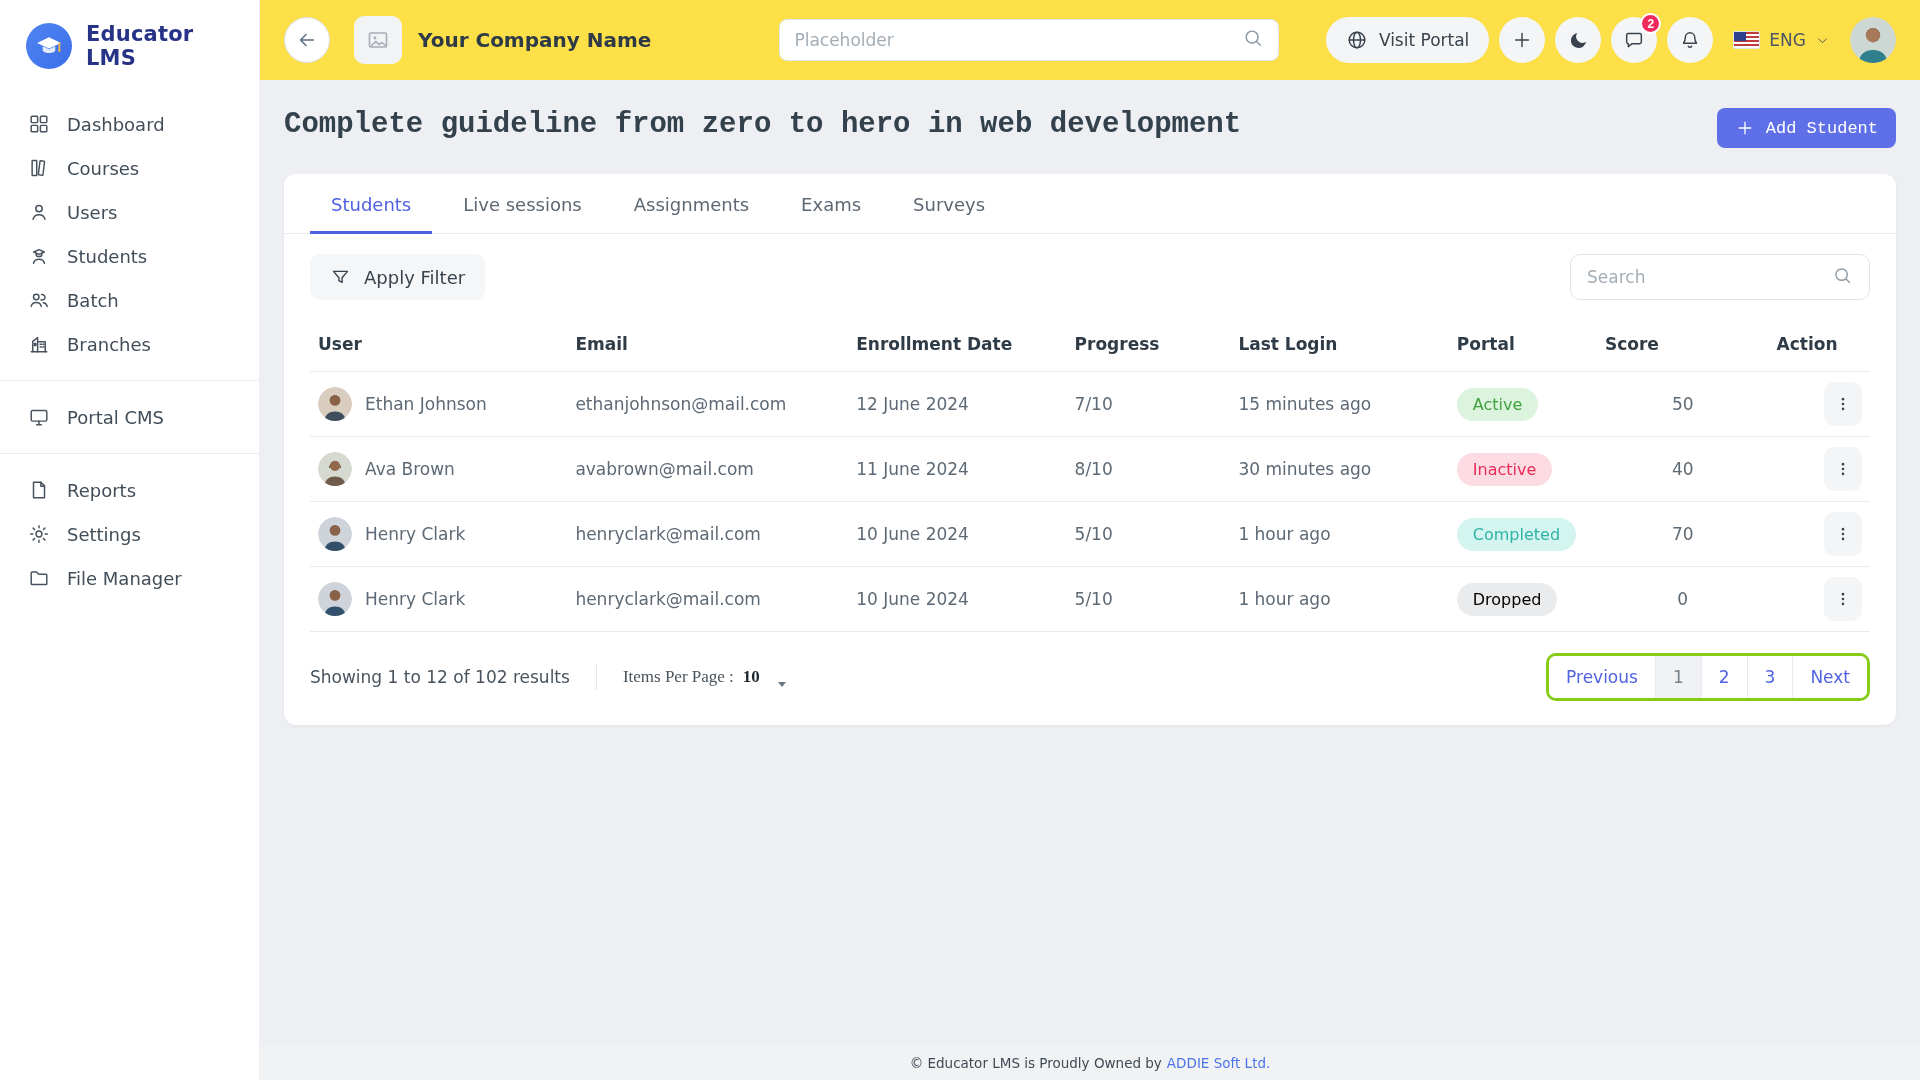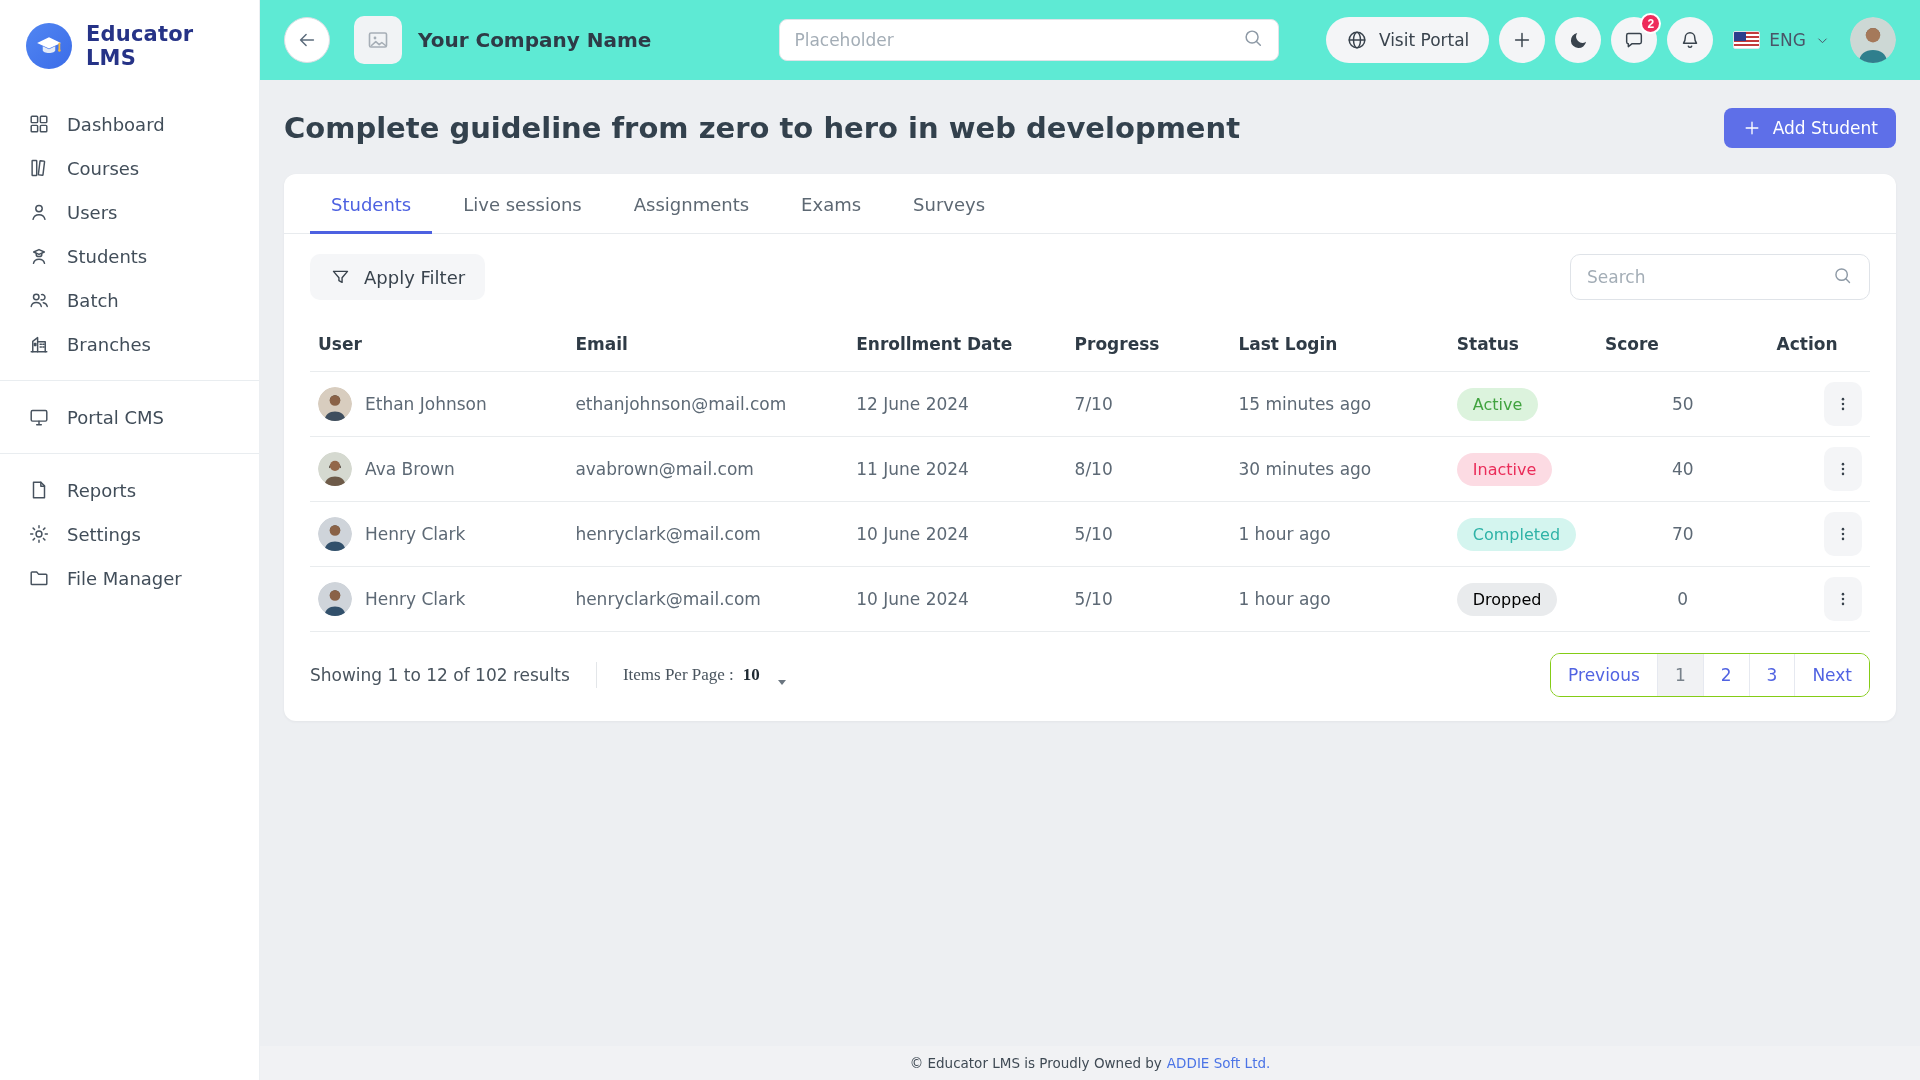--- a/index.html
+++ b/index.html
@@ -15,41 +15,41 @@
   .logo-row { display:flex; align-items:center; gap:14px; padding:22px 26px 24px; }
   .logo-mark { width:46px; height:46px; border-radius:50%; background:linear-gradient(135deg,#5186f2,#3b6ce8); display:flex; align-items:center; justify-content:center; flex:none; }
   .logo-text { font-size:21px; font-weight:bold; color:#263387; letter-spacing:.2px; }
   .nav { padding:8px 0 0; }
   .nav-item { display:flex; align-items:center; gap:17px; padding:11px 28px; font-size:18px; color:#414d59; cursor:pointer; }
   .nav-item svg { width:22px; height:22px; color:#47525e; flex:none; }
   .nav-divider { height:1px; background:#e9edf0; margin:14px 0; }
 
   
   .main { flex:1; display:flex; flex-direction:column; min-width:0; }
-  .topbar { height:80px; min-height:80px; background:#5eead4; display:flex; align-items:center; padding:0 24px; }
+  .topbar { height:80px; min-height:80px; background:#fde047; display:flex; align-items:center; padding:0 24px; }
   .back-btn { width:46px; height:46px; border-radius:50%; border:1px solid #d9dee3; background:#fff; display:flex; align-items:center; justify-content:center; color:#5b6b7b; cursor:pointer; flex:none; }
   .company { display:flex; align-items:center; gap:16px; margin-left:24px; }
   .company-logo { width:48px; height:48px; border-radius:10px; background:#f1f3f5; display:flex; align-items:center; justify-content:center; color:#a6aeb6; }
   .company-name { font-size:20px; font-weight:bold; color:#2e3b47; }
   .topbar-search { margin-left:128px; width:500px; height:42px; border:1px solid #dfe3e8; border-radius:8px; display:flex; align-items:center; padding:0 14px; gap:10px; background:#fff; }
   .topbar-search input, .card-search input { border:none; outline:none; flex:1; font-size:17px; color:#4a5560; background:transparent; font-family:inherit; min-width:0; }
   ::placeholder { color:#a3adb6; }
   .search-glyph { color:#8d99a5; flex:none; }
   .topbar-right { margin-left:auto; display:flex; align-items:center; gap:10px; }
   .pill { height:46px; border-radius:23px; background:#f4f5f7; display:flex; align-items:center; gap:11px; padding:0 20px; font-size:17px; color:#39434d; border:none; cursor:pointer; font-family:inherit; }
   .icon-btn { width:46px; height:46px; border-radius:50%; background:#f4f5f7; border:none; display:flex; align-items:center; justify-content:center; color:#39434d; position:relative; cursor:pointer; flex:none; }
   .badge-dot { position:absolute; top:-4px; right:-4px; min-width:21px; height:21px; border-radius:11px; background:#ee2b5b; color:#fff; font-size:12px; font-weight:bold; display:flex; align-items:center; justify-content:center; border:2px solid #fff; }
   .lang { display:flex; align-items:center; gap:9px; padding:0 10px; color:#4a5568; font-size:17px; background:none; border:none; cursor:pointer; font-family:inherit; }
   .flag { width:27px; height:18px; border-radius:2px; background:repeating-linear-gradient(180deg,#c23b3b 0 2px,#fff 2px 4px); position:relative; overflow:hidden; border:1px solid #e2e5e8; }
   .flag::before { content:""; position:absolute; width:12px; height:9px; background:#2c3e8c; top:0; left:0; }
   .avatar { width:46px; height:46px; border-radius:50%; overflow:hidden; flex:none; cursor:pointer; }
 
   
   .content { flex:1; padding:22px 24px 0; overflow:hidden; }
-  .page-head { display:flex; align-items:center; justify-content:space-between; padding:6px 0 26px; }
+  .page-head { display:flex; align-items:flex-start; justify-content:space-between; padding:6px 0 26px;font-family:Liberation Mono, monospace; }
   .page-title { font-size:29px; font-weight:600; color:#33414d; }
   .btn-primary { height:40px; background:#5e6fe8; color:#fff; border:none; border-radius:8px; display:flex; align-items:center; gap:11px; padding:0 18px; font-size:17px; cursor:pointer; font-family:inherit; }
 
   .card { background:#fff; border-radius:12px; box-shadow:0 1px 3px rgba(30,40,60,.05); }
   .tabs { display:flex; padding:0 26px; border-bottom:1px solid #e8ebee; gap:10px; }
   .tab { padding:20px 21px 16px; font-size:18px; color:#5d6873; border:none; background:none; border-bottom:3px solid transparent; margin-bottom:-1px; cursor:pointer; font-family:inherit; }
   .tab.active { color:#4d61e1; border-bottom-color:#4d61e1; }
 
   .card-toolbar { display:flex; justify-content:space-between; align-items:center; padding:20px 26px; }
   .btn-light { height:46px; border-radius:10px; background:#f5f6f8; border:none; display:flex; align-items:center; gap:13px; padding:0 20px; font-size:18px; color:#39434d; cursor:pointer; font-family:inherit; }
@@ -64,21 +64,21 @@
   .row-avatar { width:34px; height:34px; border-radius:50%; overflow:hidden; flex:none; }
   .status-badge { display:inline-block; padding:7px 16px; border-radius:17px; font-size:16px; }
   .kebab-btn { width:38px; height:44px; border-radius:10px; background:#f4f5f7; border:none; display:inline-flex; align-items:center; justify-content:center; color:#39434d; cursor:pointer; }
 
   .table-footer { display:flex; align-items:center; padding:21px 26px 24px; gap:26px; }
   .showing { font-size:17px; color:#49545e; }
   .vdiv { width:1px; height:26px; background:#e3e6e9; }
   .ipp { display:flex; align-items:center; gap:9px; font-size:17px; color:#49545e;font-family:Liberation Serif, serif; }
   .ipp-value { color:#1f2a33; font-weight:600; display:flex; align-items:flex-end; gap:18px; cursor:pointer; }
   .caret { width:0; height:0; border-left:4px solid transparent; border-right:4px solid transparent; border-top:5px solid #6b7680; }
-  .pagination { margin-left:auto; display:flex; border:1px solid #84cc16; border-radius:10px; overflow:hidden; background:#fff; }
+  .pagination { margin-left:auto; display:flex; border:3px solid #84cc16; border-radius:10px; overflow:hidden; background:#fff; }
   .page-btn { padding:11px 17px; font-size:17px; color:#5163e2; background:#fff; border:none; border-right:1px solid #e6e9f0; cursor:pointer; font-family:inherit; min-width:44px; }
   .page-btn:last-child { border-right:none; }
   .page-btn.current { background:#f1f2f4; color:#78828b; }
 
   .footer-strip { height:34px; min-height:34px; background:#f1f2f4; display:flex; align-items:center; justify-content:center; font-size:13.5px; color:#3f4a54; gap:5px; }
   .footer-link { color:#4b74e6; text-decoration:none; cursor:pointer; }
 </style>
 </head>
 <body>
 
@@ -307,21 +307,21 @@
             <col style="width:11%">
             <col style="width:6.5%">
         </colgroup>
         <thead>
           <tr>
             <th>User</th>
             <th>Email</th>
             <th>Enrollment Date</th>
             <th>Progress</th>
             <th>Last Login</th>
-            <th>Status</th>
+            <th>Portal</th>
             <th class="col-score">Score</th>
             <th class="col-action">Action</th>
           </tr>
         </thead>
         <tbody>
           <tr>
             <td>
                 <span class="user-cell">
                   <span class="row-avatar"><svg viewBox="0 0 48 48" width="34" height="34">
                       <circle cx="24" cy="24" r="24" fill="#d8cdbf"></circle>

